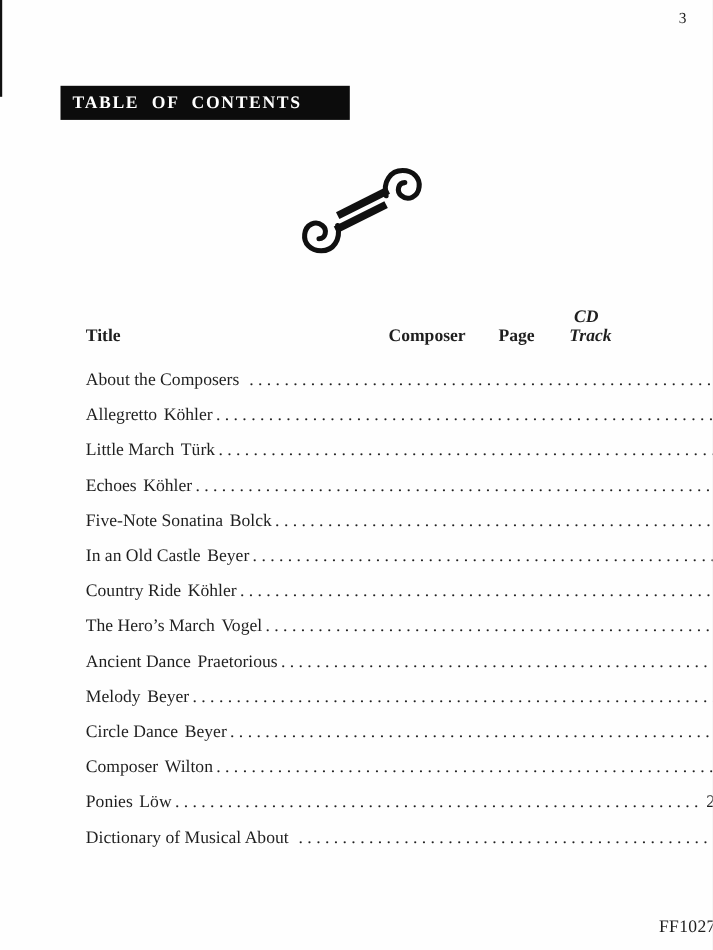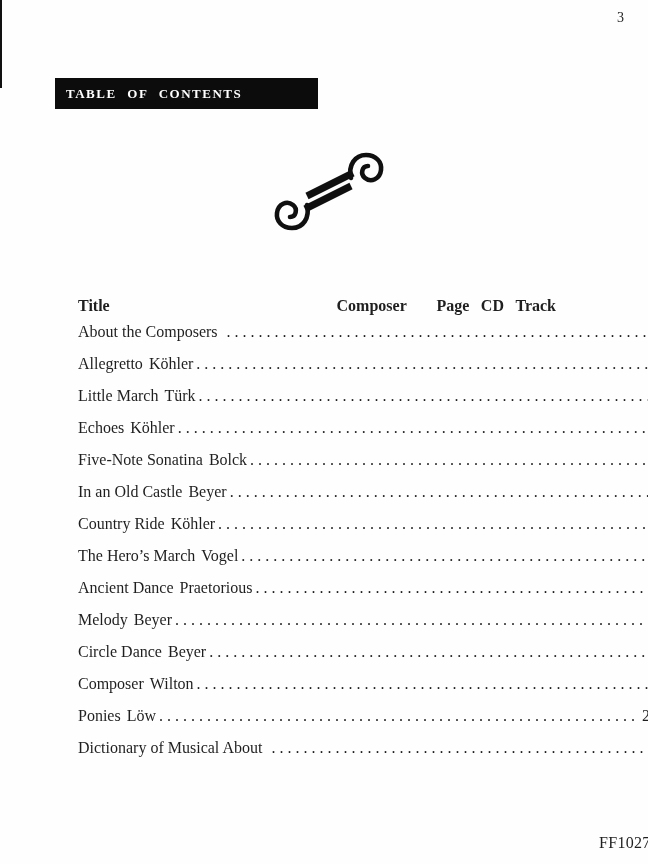--- a/index.html
+++ b/index.html
@@ -23,21 +23,21 @@
   }
   .banner {
     position: absolute; left: 55px; top: 78px;
     width: 263px; height: 31px;
     background: #0c0c0c;
     color: #ffffff;
     display: flex; align-items: center;
     box-sizing: border-box;
     padding-left: 11px;
     font-weight: bold;
-    font-size: 13px;
+    font-size: 16px;
     letter-spacing: 1.5px;
     word-spacing: 6px;
     white-space: nowrap;
   }
   .flourish {
     position: absolute; left: 270px; top: 149px;
     width: 120px; height: 90px;
   }
   .toc {
     position: absolute; left: 78px; top: 283px;
@@ -46,25 +46,25 @@
   }
   .thead {
     display: flex; align-items: flex-end;
     height: 31px;
     font-weight: bold;
     line-height: 17px;
   }
   .th-title { flex: 1 1 auto; }
   .th-comp  { flex: 0 0 100px; }
   .th-page  { flex: 0 0 24px; display: flex; justify-content: center; white-space: nowrap; }
-  .th-cd    { flex: 0 0 70px; display: flex; flex-direction: row; align-items: flex-end; }
+  .th-cd    { flex: 0 0 70px; display: flex; flex-direction: column; align-items: flex-end; font-style: italic; }
   .th-cd .cd1 { width: 46px; text-align: center; }
   .tbody { margin-top: 9px; }
   .row {
-    display: flex; align-items: flex-start;
+    display: flex; align-items: flex-end;
     height: 32px;
     line-height: 18px;
   }
   .c-title { flex: 0 0 auto; }
   .row > .lead { flex: 1 1 0; }
   .c-comp { flex: 0 0 100px; display: flex; align-items: center; }
   .c-comp .ctext { flex: 0 0 auto; }
   .c-comp .lead { flex: 1 1 0; }
   .c-page { flex: 0 0 24px; display: flex; justify-content: center; white-space: nowrap; }
   .c-track { flex: 0 0 70px; display: flex; align-items: center; justify-content: flex-end; }

